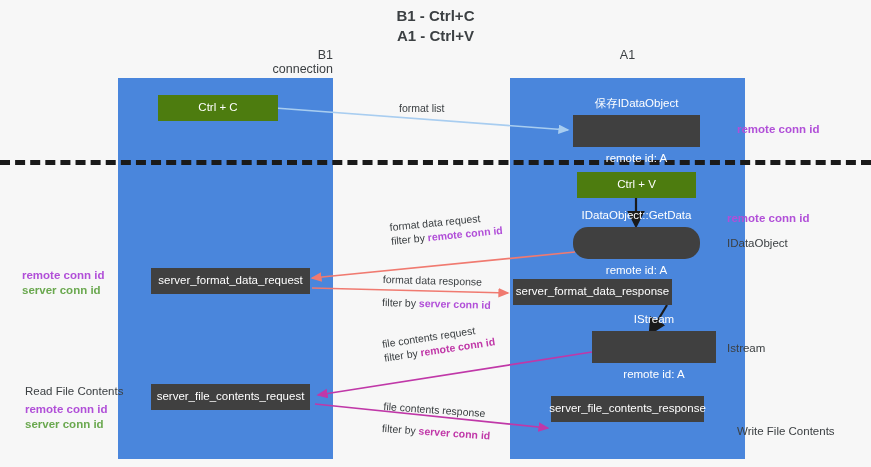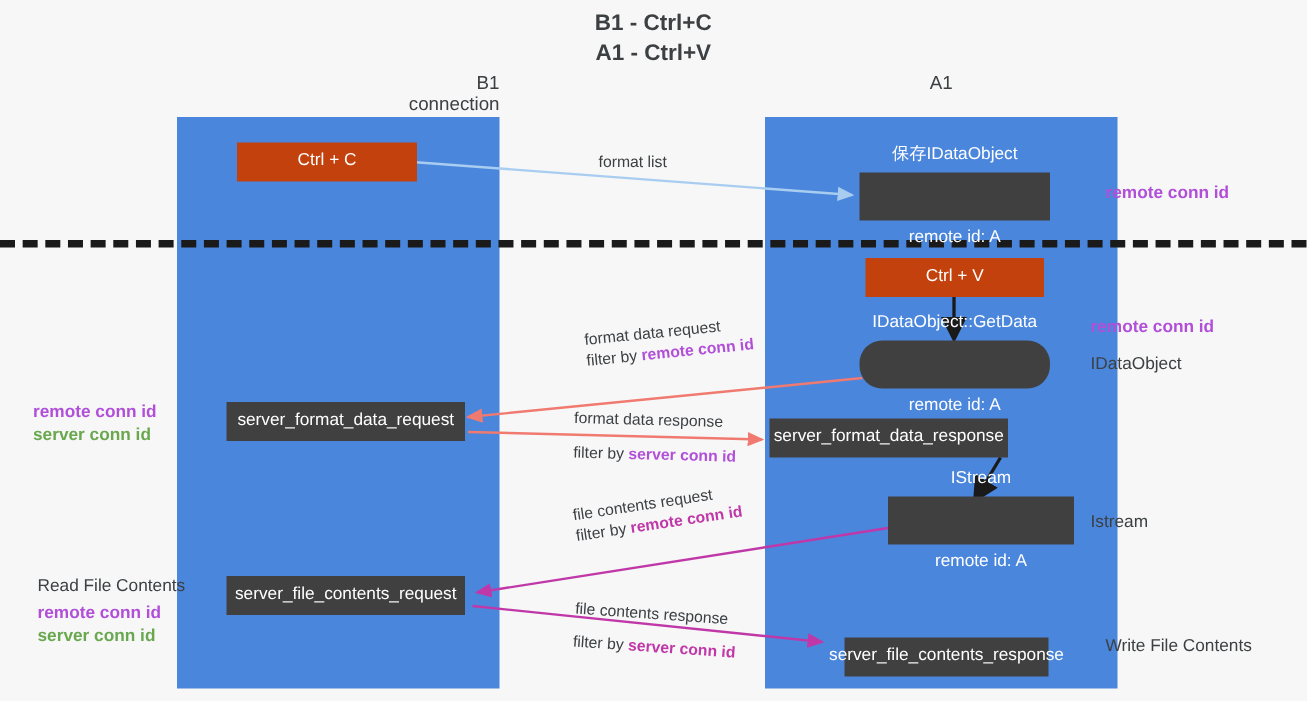--- a/index.html
+++ b/index.html
@@ -9,21 +9,21 @@
   #stage{position:absolute;inset:0;width:871px;height:467px;}
 
   .lane{position:absolute;background:#4a86dc;}
   .lane-title{position:absolute;text-align:center;font-size:12.5px;color:#3c4043;line-height:14px;}
 
   .title{position:absolute;left:0;right:0;top:6px;text-align:center;font-size:15px;line-height:20px;color:#3c4043;font-weight:bold;}
 
   .node{position:absolute;box-sizing:border-box;display:flex;flex-direction:column;
         align-items:center;justify-content:center;text-align:center;color:#ffffff;
         font-size:11.5px;line-height:13.5px;}
-  .node.green{background:#c2410c;}
+  .node.green{background:#4d7c0f;}
   .node.orange{background:#404040;}
   .node .l2{display:block;margin-top:42px;}
 
   .note{position:absolute;font-size:11.5px;line-height:14px;white-space:nowrap;}
   .note.plain{color:#3c4043;}
   .note.purple{color:#b14fd8;font-weight:bold;}
   .note.green-t{color:#6aa84f;font-weight:bold;}
 
   .edgelabel{position:absolute;font-size:10.5px;line-height:14px;white-space:nowrap;color:#3c4043;}
   .edgelabel .hl-purple{color:#b14fd8;font-weight:bold;}
@@ -115,21 +115,21 @@
 
   <div class="node orange" style="left:592px;top:331px;width:124px;height:32px;">
     <span>IStream</span>
     <span class="l2">remote id: A</span>
   </div>
 
   <div class="node orange" style="left:151px;top:384px;width:159px;height:26px;">
     <span>server_file_contents_request</span>
   </div>
 
-  <div class="node orange" style="left:551px;top:425px;width:136px;height:26px;margin-left:12px;">
+  <div class="node orange" style="left:551px;top:396px;width:153px;height:26px;">
     <span>server_file_contents_response</span>
   </div>
 
   <div class="note purple" style="left:737px;top:122px;">remote conn id</div>
   <div class="note purple" style="left:727px;top:211px;">remote conn id</div>
   <div class="note plain" style="left:727px;top:236px;">IDataObject</div>
   <div class="note plain" style="left:727px;top:341px;">Istream</div>
   <div class="note plain" style="left:737px;top:424px;">Write File Contents</div>
 
   <div class="note purple" style="left:22px;top:268px;">remote conn id</div>

